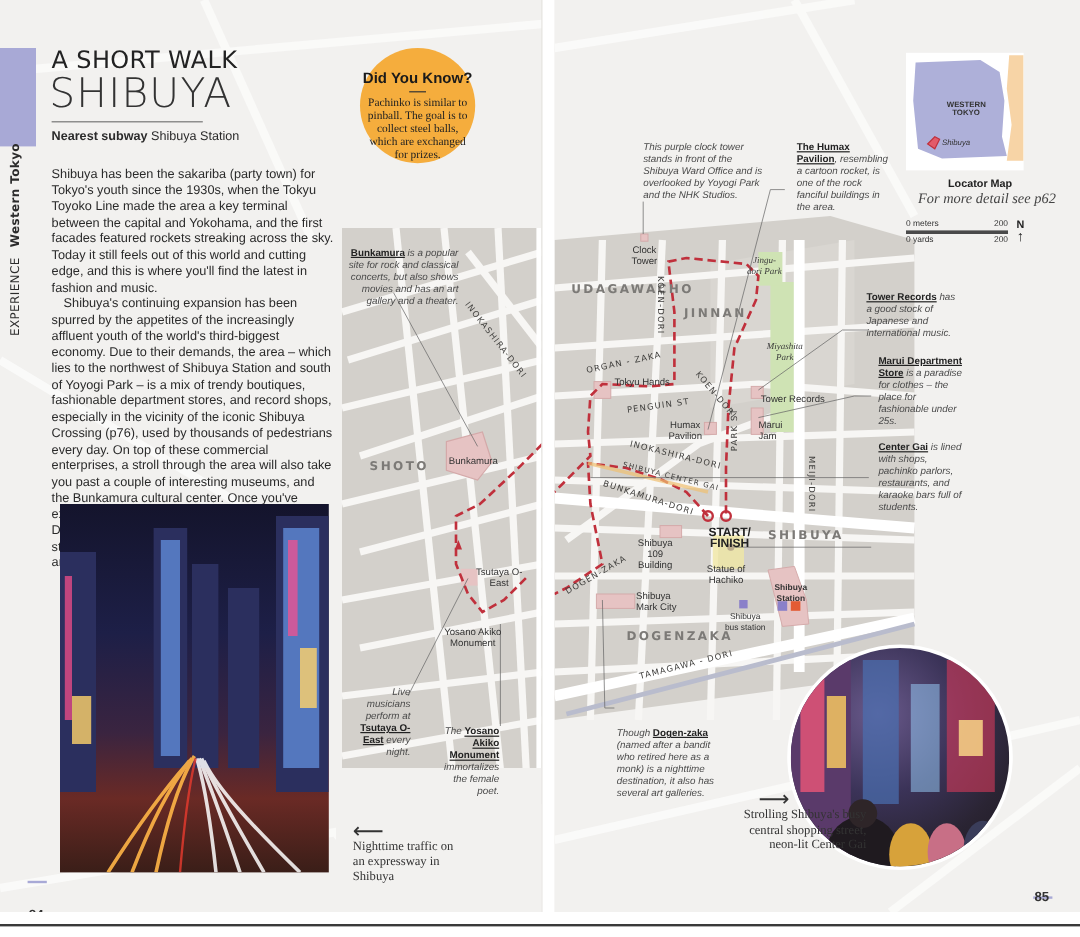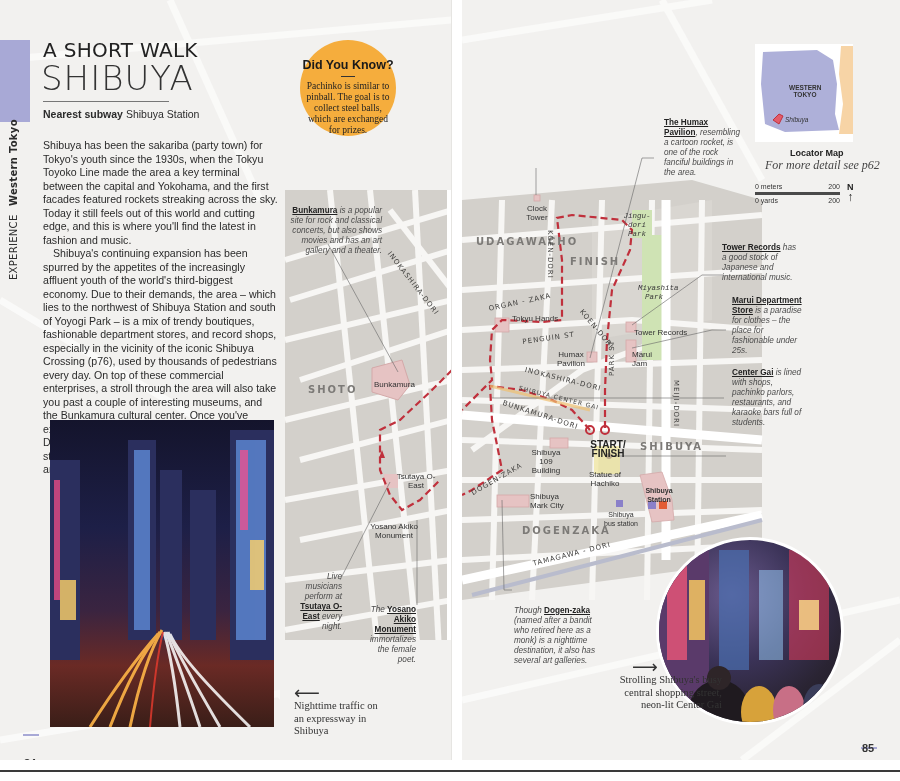--- a/index.html
+++ b/index.html
@@ -40,21 +40,21 @@
 
   .caption { position: absolute; font-family: "Liberation Serif", serif; font-size: 10.5px; line-height: 12.5px; color: #333; }
   .arrow { font-size: 18px; line-height: 14px; color: #333; font-family: "DejaVu Sans", sans-serif; }
 
   .annot { position: absolute; font-family: "Liberation Sans", sans-serif; font-style: italic; font-size: 8.2px; line-height: 10px; color: #4a4a4a; }
   .annot b { font-style: normal; font-weight: bold; color: #222; text-decoration: underline; }
 
   .map-label { position: absolute; font-family: "Liberation Sans", sans-serif; font-size: 8px; line-height: 9px; color: #333; }
   .district { position: absolute; font-family: "DejaVu Sans", sans-serif; font-size: 10px; letter-spacing: 2px; color: #7c7a77; font-weight: bold; }
   .street { position: absolute; font-family: "DejaVu Sans", sans-serif; font-size: 7px; letter-spacing: 1px; color: #3f3e3c; white-space: nowrap; transform-origin: 0 0; }
-  .park-label { position: absolute; font-family: Liberation Mono, monospace; font-style: italic; font-size: 7.5px; line-height: 9px; color: #3a3a3a; text-align: center; }
+  .park-label { position: absolute; font-family: Liberation Serif, serif; font-style: italic; font-size: 7.5px; line-height: 9px; color: #3a3a3a; text-align: center; }
 
   .page-num { position: absolute; font-family: "Liberation Sans", sans-serif; font-size: 11px; font-weight: bold; color: #333; }
   .page-num-rule { position: absolute; width: 16px; height: 2px; background: #a8a9d6; }
 
   .locator { position: absolute; left: 755px; top: 44px; width: 98px; height: 98px; background: #fff; }
   .locator-title { position: absolute; left: 790px; top: 148px; font-family: "Liberation Sans", sans-serif; font-size: 9px; font-weight: bold; color: #222; }
   .locator-sub { position: absolute; left: 765px; top: 158px; font-family: Liberation Serif, serif; font-style: italic; font-size: 12px; color: #444; }
   .scale { position: absolute; left: 755px; top: 183px; width: 85px; font-family: "Liberation Sans", sans-serif; font-size: 7px; color: #333; }
   .scale .row { display: flex; justify-content: space-between; }
   .scale .bar { height: 3px; background: #4a4a4a; margin: 2px 0; }
@@ -269,38 +269,41 @@
       <path d="M30,398 L262,398"></path>
         <path d="M150,456 L264,456"></path>
         <path d="M40,500 L42,590 L50,590"></path>
     </g>
 
     <rect x="186" y="501" width="8" height="8" fill="#8a80c9"></rect>
     <rect x="197" y="501" width="8" height="8" fill="#e35b34"></rect>
     <rect x="154" y="500" width="7" height="7" fill="#8a80c9"></rect>
   </svg>
 
+  <div class="annot" style="left:74px;top:118px;width:100px;">
+    <span>This purple clock tower stands in front of the Shibuya Ward Office and is overlooked by Yoyogi Park and the NHK Studios.</span>
+  </div>
   <div class="annot" style="left:202px;top:118px;width:80px;">
     <b>The Humax Pavilion</b><span>, resembling a cartoon rocket, is one of the rock fanciful buildings in the area.</span>
   </div>
   <div class="annot" style="left:260px;top:243px;width:78px;">
     <b>Tower Records</b><span> has a good stock of Japanese and international music.</span>
   </div>
   <div class="annot" style="left:270px;top:296px;width:74px;">
     <b>Marui Department Store</b><span> is a paradise for clothes – the place for fashionable under 25s.</span>
   </div>
   <div class="annot" style="left:270px;top:368px;width:72px;">
     <b>Center Gai</b><span> is lined with shops, pachinko parlors, restaurants, and karaoke bars full of students.</span>
   </div>
   <div class="annot" style="left:52px;top:606px;width:92px;">
     <span>Though </span><b>Dogen-zaka</b><span> (named after a bandit who retired here as a monk) is a nighttime destination, it also has several art galleries.</span>
   </div>
 
   <div class="district" style="left:14px;top:236px;">UDAGAWACHO</div>
-  <div class="district" style="left:108px;top:256px;">FINISH</div>
+  <div class="district" style="left:108px;top:256px;">JINNAN</div>
   <div class="district" style="left:178px;top:441px;">SHIBUYA</div>
   <div class="district" style="left:60px;top:525px;">DOGENZAKA</div>
 
   <div class="street" style="left:26px;top:305px;transform:rotate(-12deg);">ORGAN - ZAKA</div>
   <div class="street" style="left:92px;top:230px;transform:rotate(90deg);">KOEN-DORI</div>
   <div class="street" style="left:60px;top:338px;transform:rotate(-8deg);">PENGUIN ST</div>
   <div class="street" style="left:122px;top:308px;transform:rotate(50deg);">KOEN-DORI</div>
   <div class="street" style="left:64px;top:366px;transform:rotate(14deg);">INOKASHIRA-DORI</div>
   <div class="street" style="left:58px;top:384px;transform:rotate(14deg);font-size:6px;">SHIBUYA CENTER GAI</div>
   <div class="street" style="left:42px;top:399px;transform:rotate(18deg);">BUNKAMURA-DORI</div>

